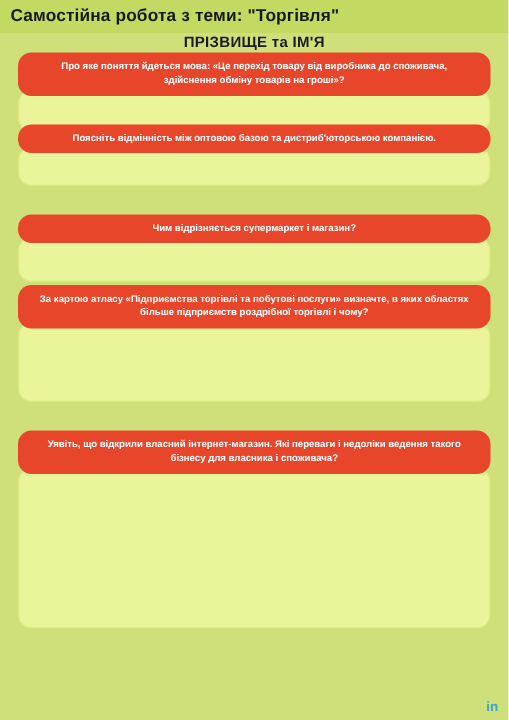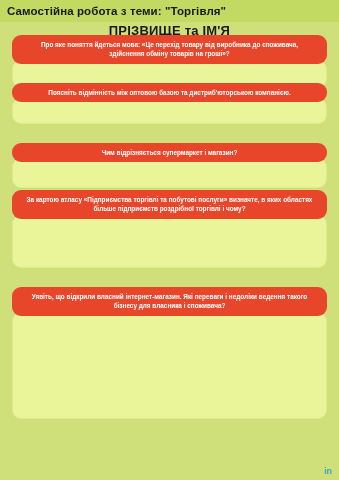--- a/index.html
+++ b/index.html
@@ -31,21 +31,21 @@
     font-weight: bold;
     color: #18181a;
     letter-spacing: 0.1px;
     white-space: nowrap;
   }
   .name-line {
     position: absolute;
     left: 0; top: 23px;
     width: 339px;
     text-align: center;
-    font-size: 13px;
+    font-size: 10px;
     font-weight: bold;
     color: #1b1b1d;
     letter-spacing: 0.2px;
   }
   .qa-block {
     position: absolute;
     left: 12px;
     width: 315px;
   }
   .question {

